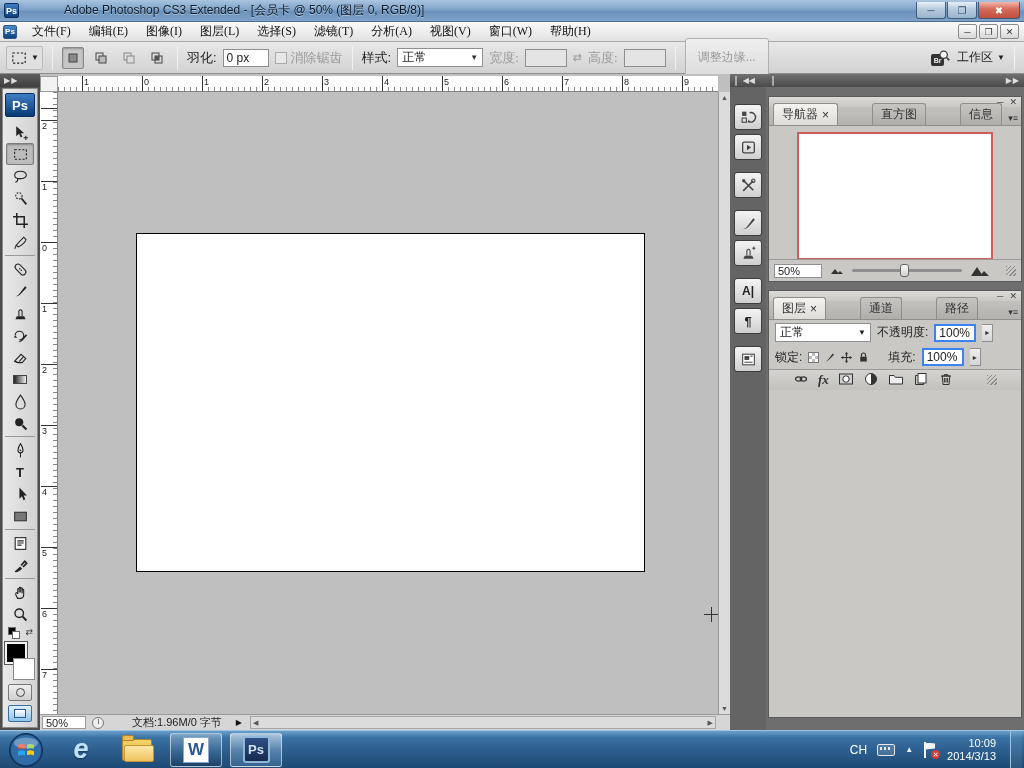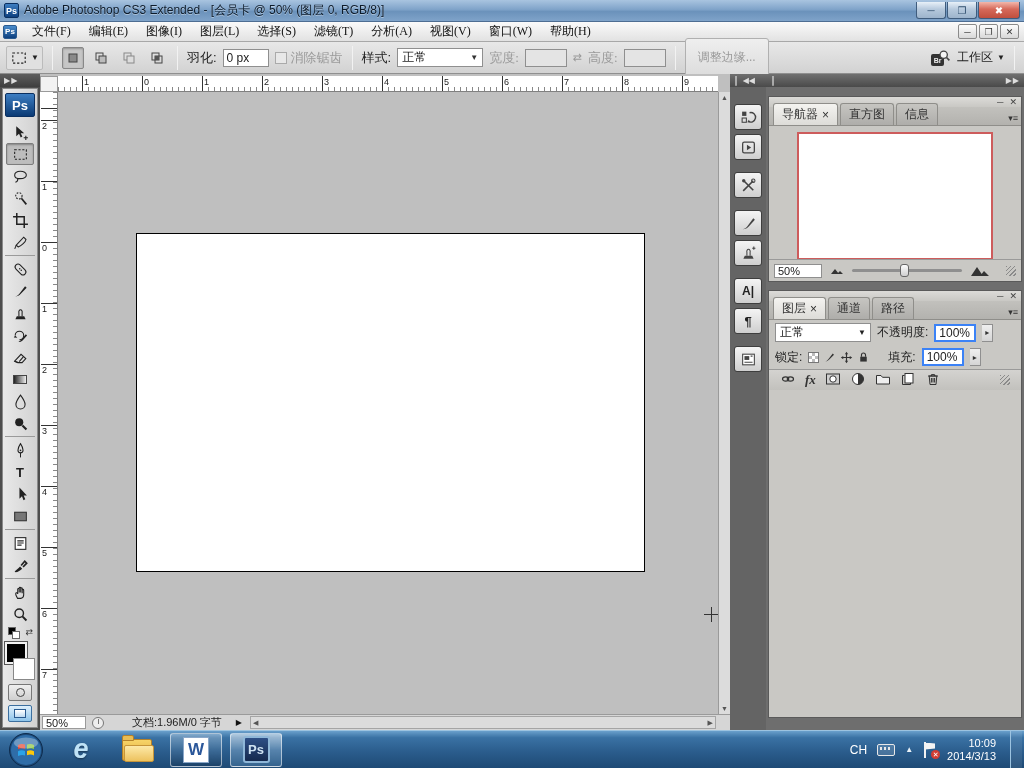--- a/index.html
+++ b/index.html
@@ -8,21 +8,21 @@
   .abs { position:absolute; }
   #app { position:relative; width:1024px; height:768px; background:#565656; }
 
   
   #titlebar { left:0; top:0; width:1024px; height:22px;
     background:linear-gradient(180deg,#a9c4e0 0%,#7fa3c9 45%,#6b92bb 55%,#7fa3c9 100%);
     border-bottom:1px solid #4d6d92; display:flex; align-items:center; padding:0 4px; }
   .ps-appicon { width:15px; height:15px; background:linear-gradient(180deg,#3d7ec2,#0d3f7e);
     color:#fff; font-size:9px; font-weight:bold; display:flex; align-items:center; justify-content:center;
     border:1px solid #0a2f60; border-radius:2px; margin-right:5px; }
-  #title-text { font-size:12px; color:#0d1b2a; text-shadow:0 1px 0 rgba(255,255,255,.4); white-space:nowrap; }
+  #title-text { font-size:12px; color:#0d1b2a; text-shadow:0 1px 0 rgba(255,255,255,.4); white-space:nowrap;margin-left:40px; }
   .winbtns { margin-left:auto; display:flex; }
   .winbtn { width:30px; height:17px; border:1px solid #3f5c7d; border-top:none; border-radius:0 0 3px 3px;
     background:linear-gradient(180deg,#e8f0f8,#b6c9dd 45%,#9db4cc); color:#31506f; font-size:10px;
     display:flex; align-items:center; justify-content:center; margin-left:1px; }
   .winbtn.close { width:42px; background:linear-gradient(180deg,#f2b7ab,#d6695a 45%,#c04f3e); color:#fff; }
 
   
   #menubar { left:0; top:22px; width:1024px; height:20px;
     background:linear-gradient(180deg,#fafafa,#e2e2e2); border-bottom:1px solid #a8a8a8;
     display:flex; align-items:center; padding:0 3px; }
@@ -124,21 +124,21 @@
   .strip-btn svg { width:17px; height:17px;}
   #dock { left:766px; top:74px; width:258px; height:656px; background:#6e6e6e; }
   #dock-head { left:766px; top:74px; width:258px; height:13px; background:linear-gradient(180deg,#707070,#4a4a4a);
     color:#ddd; font-size:8px; display:flex; align-items:center; padding:0 4px;}
   #dock-head .rr { margin-left:auto; letter-spacing:1px;}
 
   .pgroup { position:absolute; left:768px; width:254px; background:#c9c8c4; border:1px solid #5a5a5a; }
   .pgroup-top { height:10px; display:flex; justify-content:flex-end; align-items:center; gap:6px; padding:0 4px;
     background:linear-gradient(180deg,#dcdbd8,#c9c8c4); font-size:9px; color:#444;}
   .tabs { display:flex; align-items:flex-end; height:19px; padding-left:4px; position:relative;
-    border-bottom:1px solid #8f8e8a; background:linear-gradient(180deg,#c2c1bd,#b3b2ae);}
+    border-bottom:1px solid #8f8e8a; background:linear-gradient(180deg,#c2c1bd,#b3b2ae);gap:32px;}
   .tab { padding:2px 8px; font-size:12px; border:1px solid #8f8e8a; border-bottom:none; border-radius:3px 3px 0 0;
     background:linear-gradient(180deg,#c6c5c1,#aeadaa); margin-right:2px; color:#333; display:flex; gap:4px; align-items:center;}
   .tab.active { background:linear-gradient(180deg,#f4f3f0,#dddcd8); }
   .panel-menu { position:absolute; right:3px; bottom:2px; font-size:9px; color:#333; }
   .pcontent { position:relative; background:#c9c8c4; }
 
   
   #nav-preview { position:absolute; left:28px; top:6px; width:196px; height:128px; background:#fff; border:2px solid #cd5c5c; }
   #nav-foot { position:absolute; left:0; bottom:0; width:100%; height:22px; border-top:1px solid #9a9a99;
     display:flex; align-items:center; padding:0 5px; gap:8px;}
@@ -163,21 +163,21 @@
     background:repeating-conic-gradient(#bbb 0 25%,#fff 0 50%); background-size:6px 6px;}
   #layer-list { position:relative; background:#dededa; border-top:1px solid #8f8e8a; }
   .layer-row { position:absolute; left:0; top:0; width:242px; height:27px;
     background:linear-gradient(180deg,#4aa0ee,#1f7fd8); display:flex; align-items:center; color:#fff;}
   .eye-col { width:24px; height:27px; background:#d2d2cf; border-right:1px solid #9a9a97; display:flex; align-items:center; justify-content:center;}
   .thumb { width:38px; height:21px; background:#fff; border:1px solid #111; outline:2px solid #cfcfcf; margin-left:8px;}
   .layer-name { margin-left:10px; font-size:12px; }
   #layer-scroll { position:absolute; right:0; top:0; width:12px; height:100%; display:flex; flex-direction:column;
     justify-content:space-between; align-items:center; font-size:7px; color:#555; padding:2px 0;}
   #layers-foot { height:21px; border-top:1px solid #9a9a99; display:flex; align-items:center; justify-content:flex-end;
-    gap:9px; padding:0 11px; background:linear-gradient(180deg,#d4d3d0,#c2c1bd);}
+    gap:9px; padding:0 24px; background:linear-gradient(180deg,#d4d3d0,#c2c1bd);}
   #layers-foot svg { width:16px; height:16px; }
   .i-fx { font-family:"Liberation Serif",serif; font-style:italic; font-weight:bold; font-size:13px; color:#333;}
 
   
   #taskbar { left:0; top:730px; width:1024px; height:38px;
     background:linear-gradient(180deg,#6aa0cc 0%,#3a72a4 18%,#2b5d8d 55%,#1e4a75 100%);
     border-top:1px solid #9cc3e0; display:flex; align-items:center; }
   .orb { width:36px; height:36px; margin:0 14px 0 8px; }
   .tb-icon { width:46px; height:36px; display:flex; align-items:center; justify-content:center; margin-right:10px;}
   .tb-btn { width:52px; height:34px; border:1px solid rgba(255,255,255,.55); border-radius:3px;

